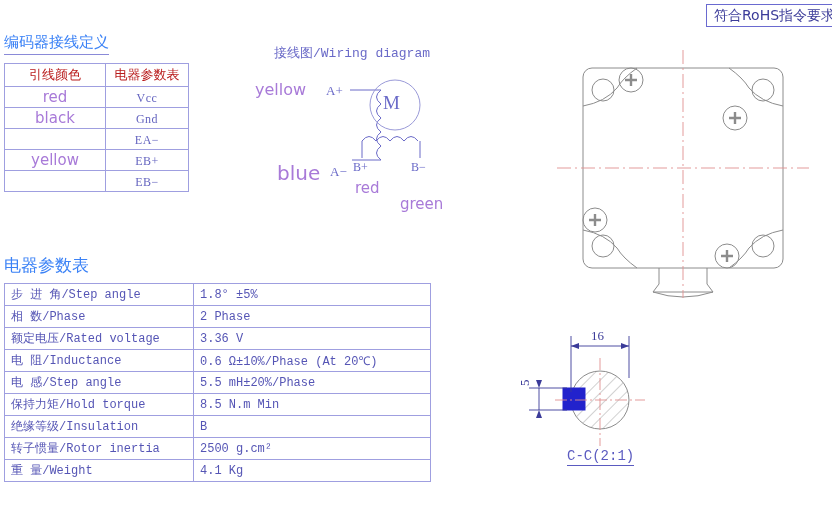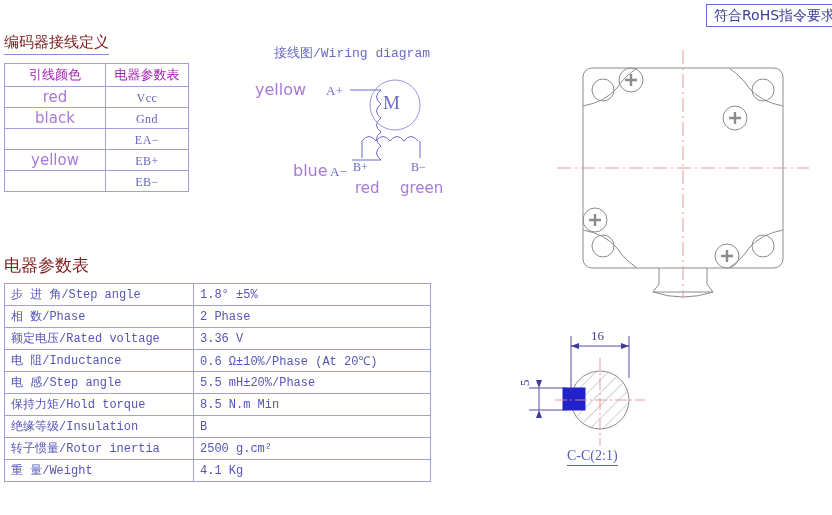--- a/index.html
+++ b/index.html
@@ -15,21 +15,21 @@
     position:absolute;left:706px;top:4px;
     border:1px solid #6a6ad0;
     padding:2px 7px 3px 7px;
     font-size:14px;color:#3b3b99;
     font-family:"DejaVu Sans", sans-serif;
     letter-spacing:0px;line-height:16px;white-space:nowrap;
   }
 
   
   .sec-title{
-    position:absolute;color:#7f1d1d;
+    position:absolute;color:#3b82f6;
     font-family:"DejaVu Sans", sans-serif;
     border-bottom:1px solid #8a8ad8;
     white-space:nowrap;
   }
   #encoder-title{left:4px;top:33px;font-size:15px;padding-bottom:2px;}
   #param-title{left:4px;top:254px;font-size:17px;padding-bottom:2px;border-bottom:none;}
 
   
   #encoder-table{
     position:absolute;left:4px;top:63px;
@@ -38,44 +38,44 @@
   }
   #encoder-table td,#encoder-table th{
     border:1px solid #9f9fe0;
     padding:0;margin:0;text-align:center;vertical-align:middle;
     height:20px;
   }
   #encoder-table .c-color{width:100px;}
   #encoder-table .c-signal{width:82px;}
   #encoder-table th{
     font-family:"DejaVu Sans", sans-serif;
-    font-size:13px;color:#a21caf;font-weight:normal;height:22px;
+    font-size:13px;color:#b91c1c;font-weight:normal;height:22px;
   }
   .wire-name{
     font-family:"DejaVu Sans", sans-serif;
     font-size:15px;color:#a87ad8;line-height:16px;
   }
   .sig-name{
     font-family:"Liberation Serif", serif;
     font-size:12px;color:#6565c0;letter-spacing:.5px;text-align:center;
   }
 
   
   #wiring-diagram{position:absolute;left:240px;top:40px;width:240px;height:170px;}
   #wiring-title{
     position:absolute;left:34px;top:4px;
     font-family:"Liberation Mono", monospace;
     font-size:13px;color:#6a6ac8;white-space:nowrap;
   }
   .wd-label{position:absolute;font-family:"DejaVu Sans", sans-serif;color:#a87ad8;white-space:nowrap;}
   .wd-pin{position:absolute;font-family:"Liberation Serif", serif;color:#6a6ac8;white-space:nowrap;}
   #lbl-yellow{left:15px;top:40px;font-size:16px;}
-  #lbl-blue{left:37px;top:121px;font-size:16px;margin-left:16px;}
+  #lbl-blue{left:37px;top:121px;font-size:20px;}
   #lbl-red{left:115px;top:139px;font-size:15px;}
-  #lbl-green{left:160px;top:139px;font-size:15px;}
+  #lbl-green{left:160px;top:155px;font-size:15px;}
   #pin-ap{left:86px;top:43px;font-size:13px;}
   #pin-an{left:90px;top:124px;font-size:13px;}
   #pin-bp{left:113px;top:120px;font-size:12px;}
   #pin-bn{left:171px;top:120px;font-size:12px;}
   #motor-m{
     position:absolute;left:143px;top:52px;
     font-family:"Liberation Serif", serif;font-size:19px;color:#6a6ac8;
   }
 
   
@@ -84,21 +84,21 @@
   
   #section-cc{position:absolute;left:505px;top:322px;width:240px;height:170px;}
   .dim-txt{
     position:absolute;font-family:"Liberation Serif", serif;
     font-size:13px;color:#3b3b99;white-space:nowrap;
   }
   #dim-16{left:86px;top:6px;}
   #dim-5{left:12px;top:64px;transform:rotate(-90deg);transform-origin:left top;}
   #cc-label{
     position:absolute;left:62px;top:126px;
-    font-family:Liberation Serif, serif;font-size:14px;color:#5a5ac0;
+    font-family:Liberation Mono, monospace;font-size:14px;color:#5a5ac0;
     border-bottom:1px solid #5a5ac0;padding-bottom:1px;white-space:nowrap;
   }
 
   
   #param-table{
     position:absolute;left:4px;top:283px;
     border-collapse:collapse;table-layout:fixed;
   }
   #param-table td{
     border:1px solid #9f9fe0;

